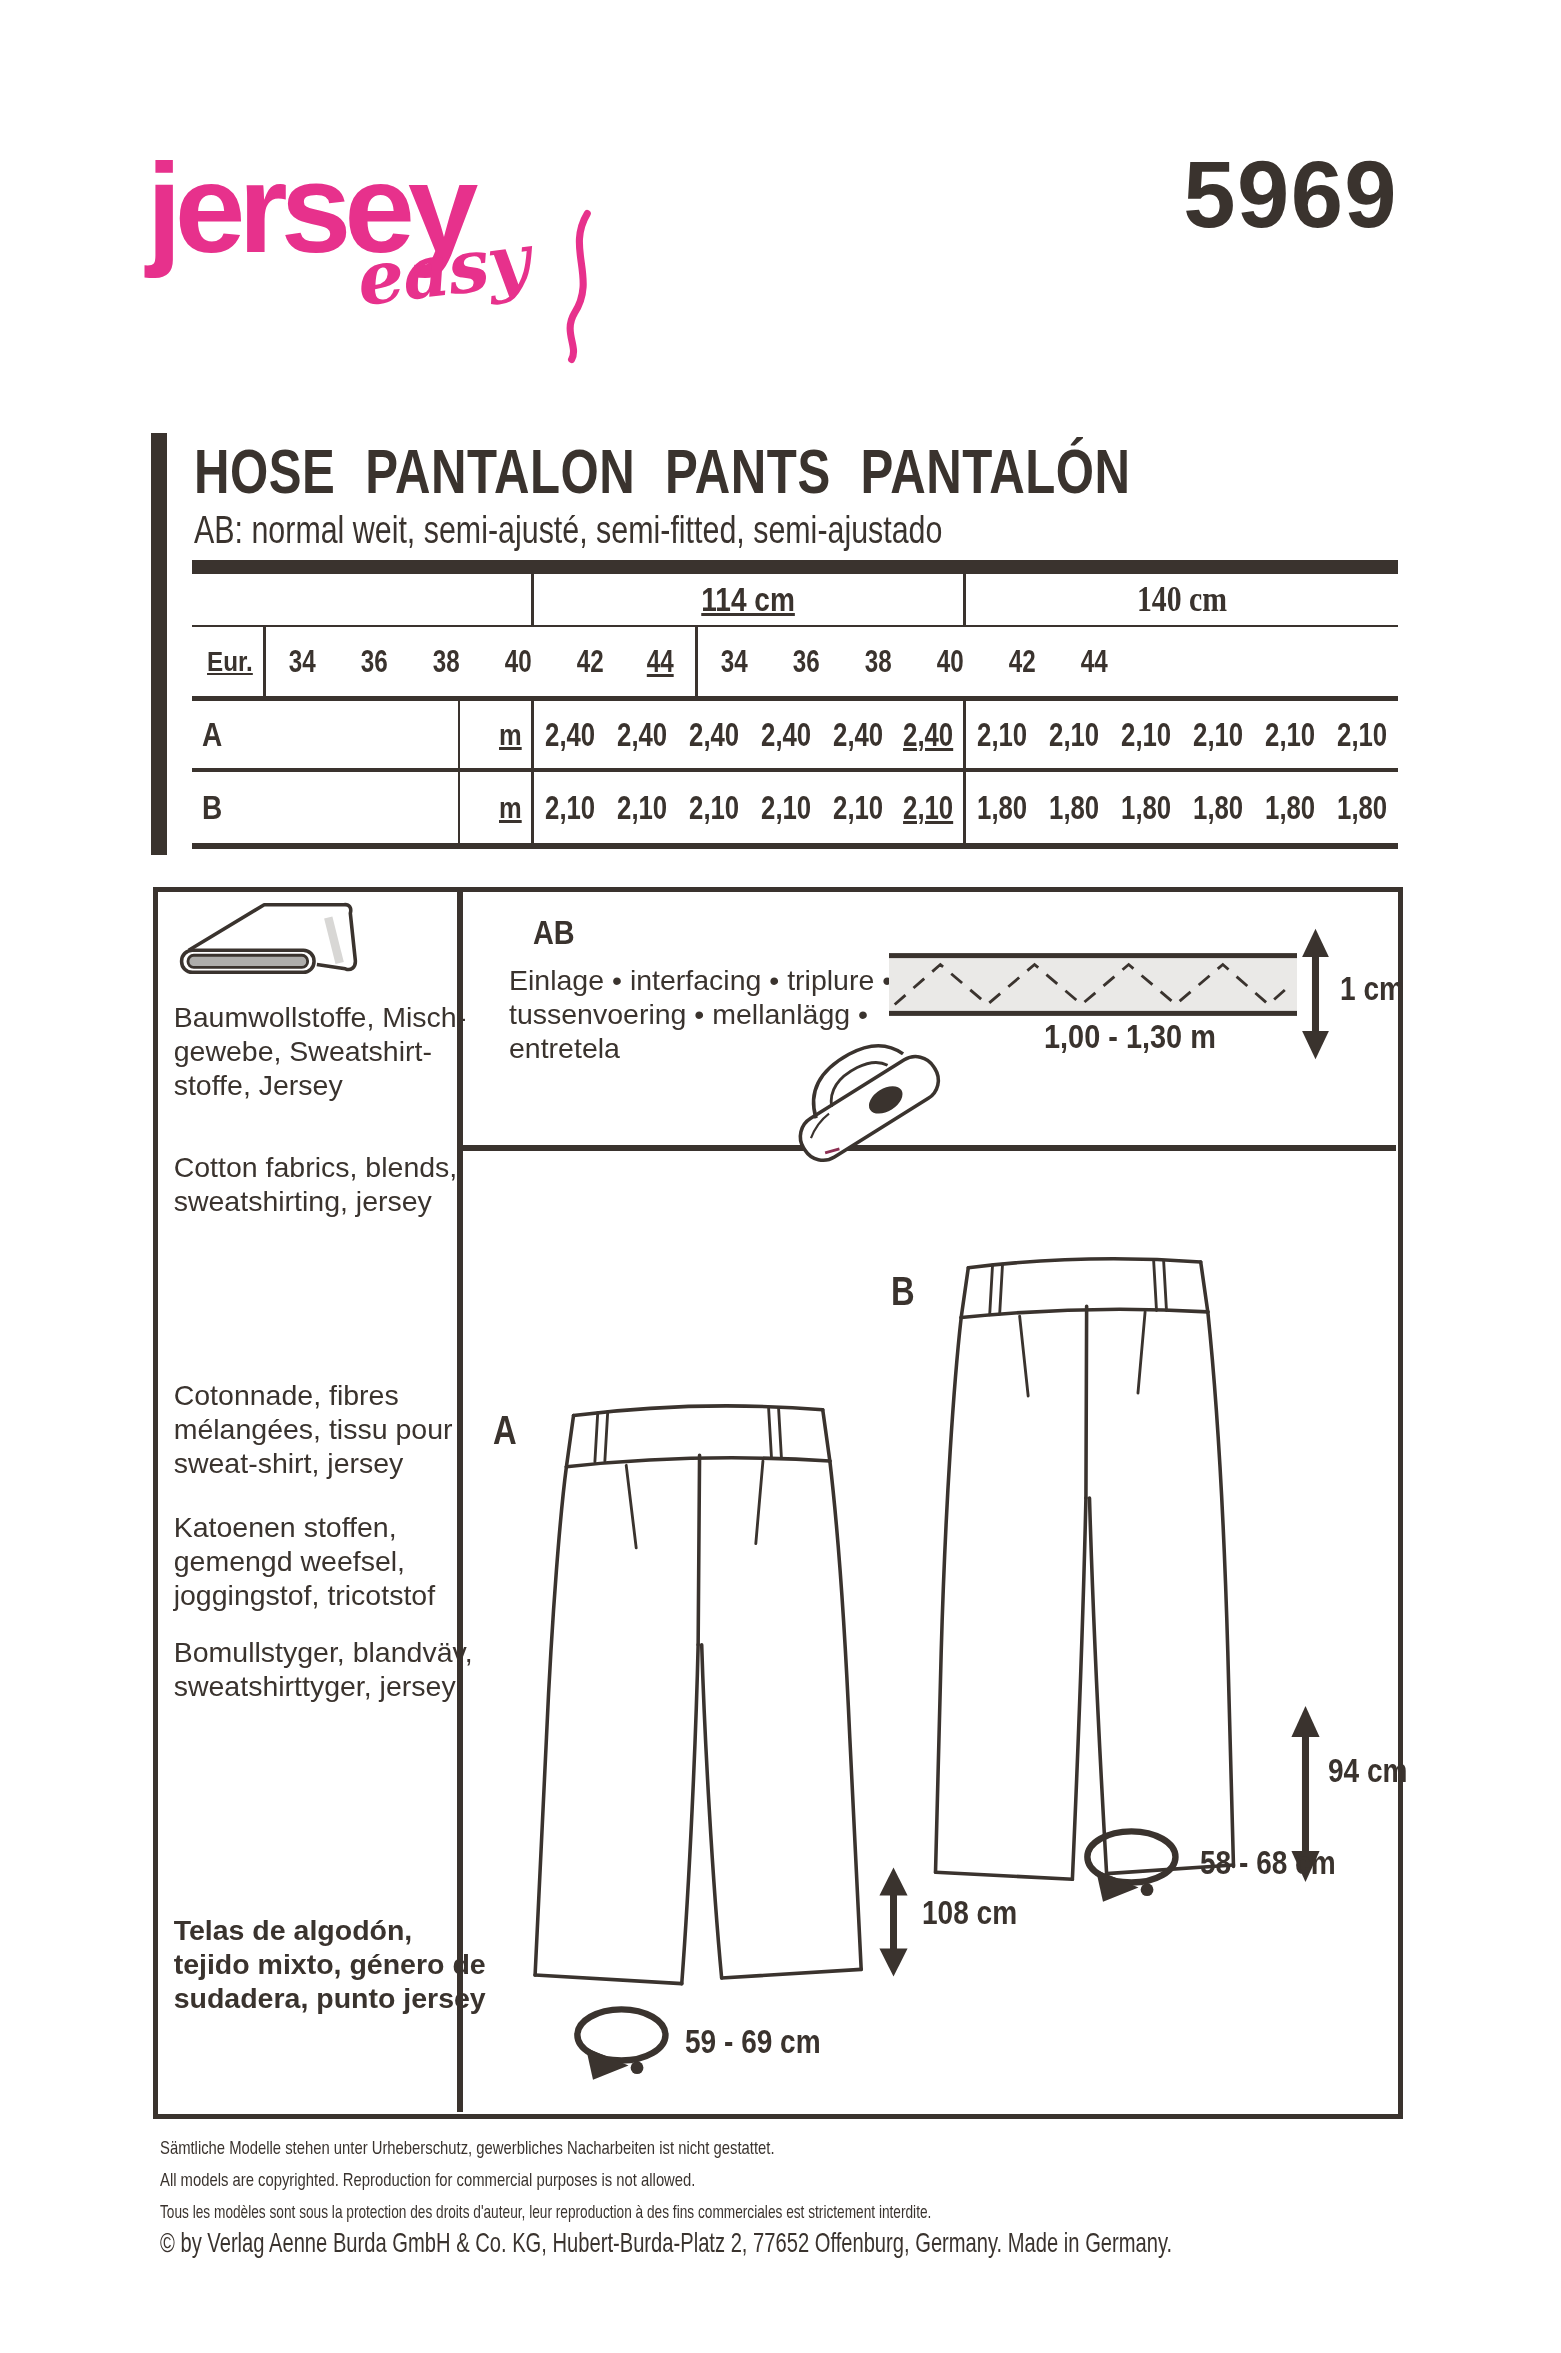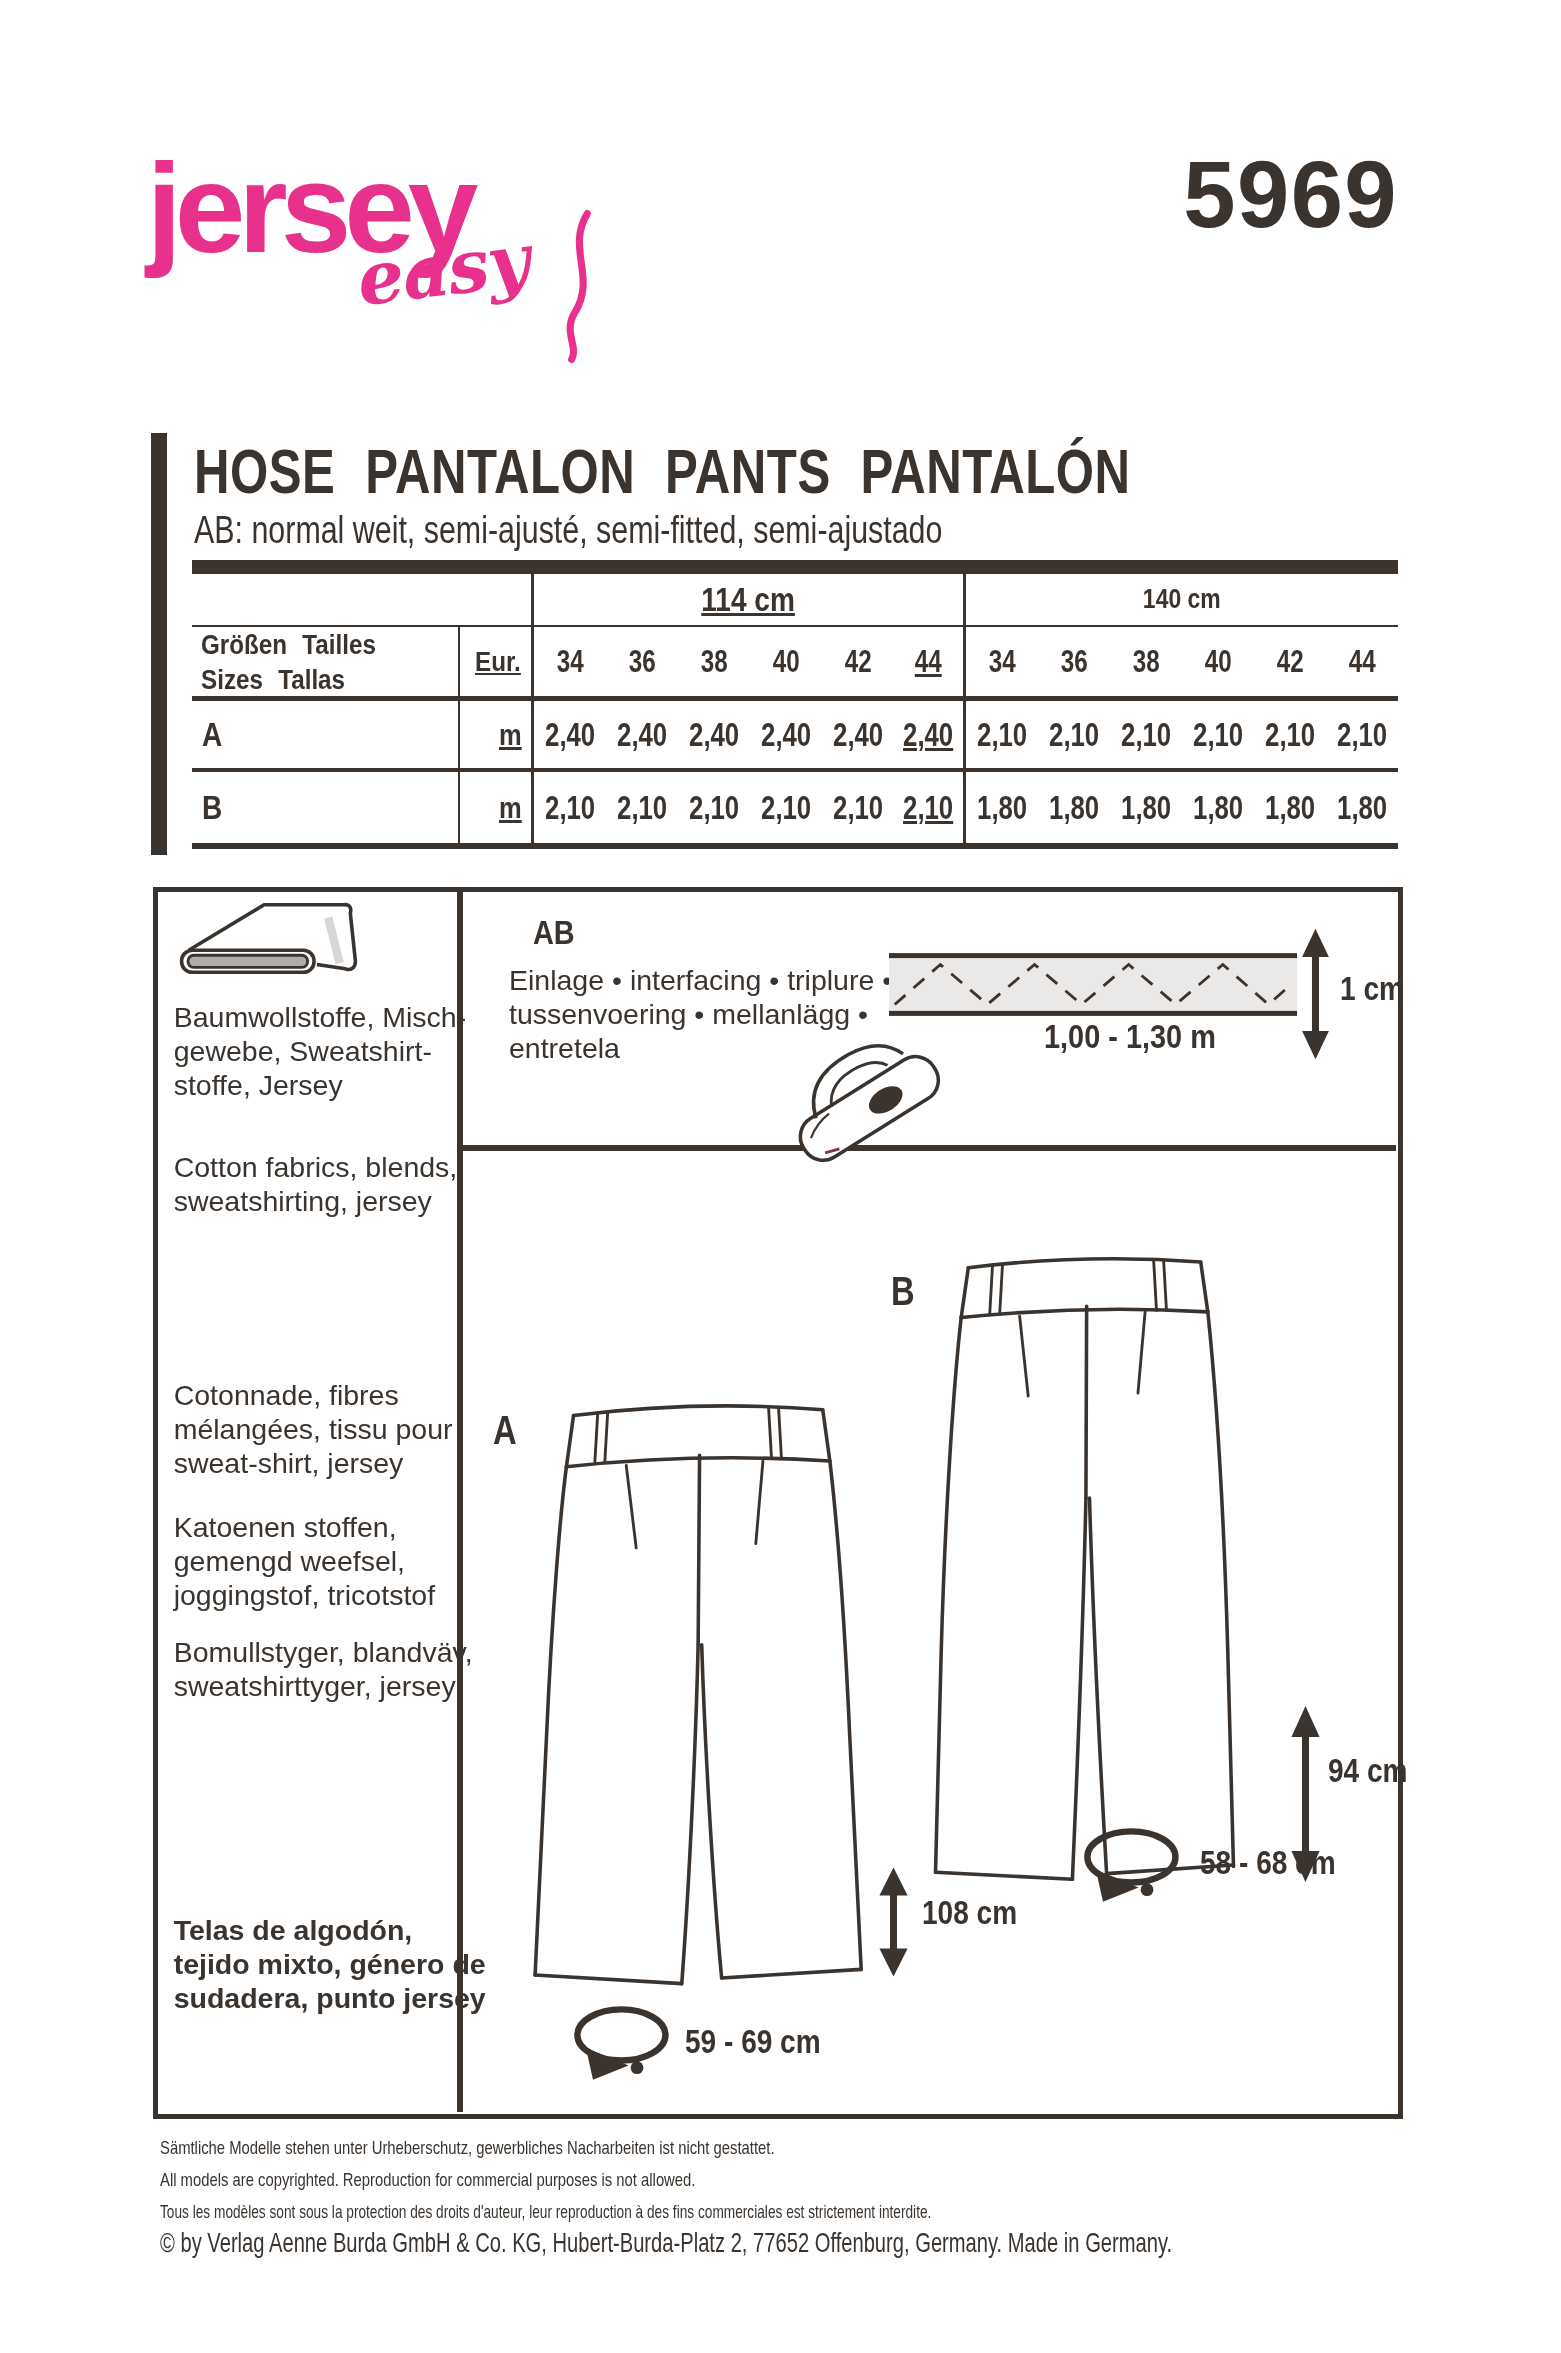--- a/index.html
+++ b/index.html
@@ -50,30 +50,26 @@
 </div>
 
 <div id="yardage" style="border-bottom:6.4px solid #3a332e;">
   <div style="height:14.3px;background:#3a332e;"></div>
 
   <div class="trow" style="height:53px;border-bottom:2.9px solid #3a332e;">
     <div class="tcell br5" style="width:342px;"></div>
     <div class="tcell br5" style="width:432px;font-size:33px;font-weight:bold;">
       <span class="cxc85">114 cm</span>
     </div>
-    <div class="tcell" style="width:432px;font-size:27px;font-weight:bold;">
+    <div class="tcell" style="width:432px;font-size:35px;font-weight:bold;font-family:Liberation Serif, serif;">
       <span class="cxc85">140 cm</span>
     </div>
   </div>
 
   <div class="trow" style="height:74px;border-bottom:5px solid #3a332e;">
-    <div class="tcell left br4" style="width:268px;padding-left:8.6px;font-size:28.5px;font-weight:bold;line-height:35px;">
-      <span class="cx85 ml" style="word-spacing:10px;">Größen  Tailles
-Sizes  Tallas</span>
-    </div>
     <div class="tcell right br5" style="width:74px;padding-right:5.7px;font-size:28.5px;font-weight:bold;">
       <span class="cxc85">Eur.</span>
     </div>
     <div class="tcell" style="width:72px;font-size:31px;font-weight:bold;">
         <span class="cxc">34</span>
       </div>
     <div class="tcell" style="width:72px;font-size:31px;font-weight:bold;">
         <span class="cxc">36</span>
       </div>
     <div class="tcell" style="width:72px;font-size:31px;font-weight:bold;">

